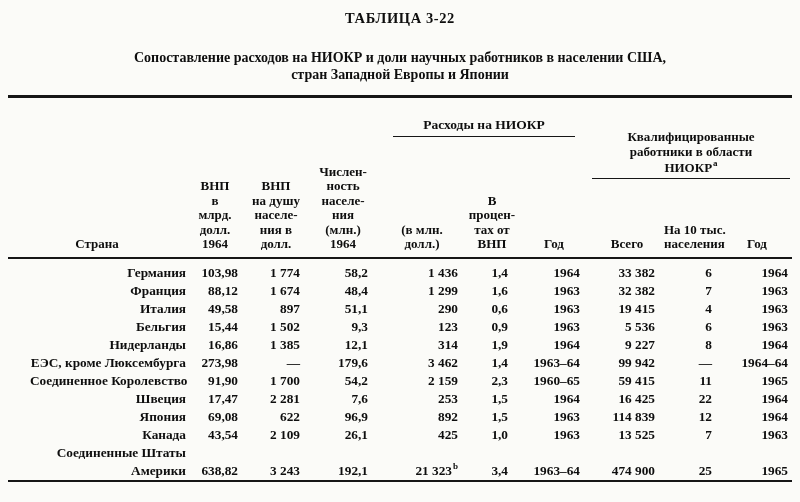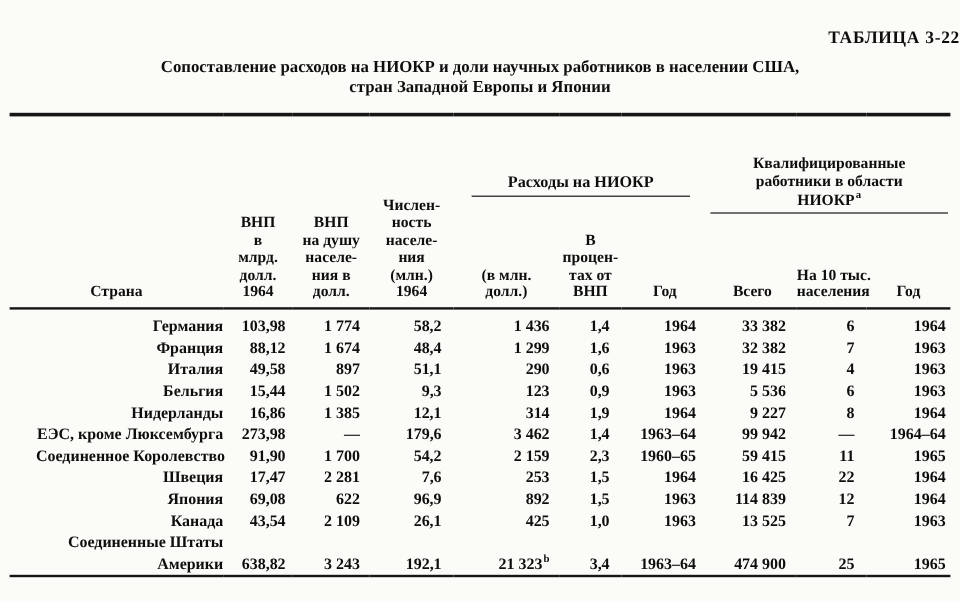--- a/index.html
+++ b/index.html
@@ -3,43 +3,43 @@
 <meta charset="utf-8">
 <style>
   html,body{margin:0;padding:0;}
   body{
     width:800px;height:502px;overflow:hidden;
     background:#fbfbf8;color:#0e0e0e;
     font-family:"Liberation Serif","DejaVu Serif",serif;
     font-weight:600;
   }
   .title{
-    text-align:right;font-size:14.5px;font-weight:700;
-    letter-spacing:.6px;padding-top:24px;
+    text-align:center;font-size:14.5px;font-weight:700;
+    letter-spacing:.6px;padding-top:10px;
   }
   .subtitle{
     text-align:center;font-size:14px;font-weight:700;
-    line-height:17px;margin-top:7px;white-space:pre-line;
+    line-height:17px;margin-top:22px;white-space:pre-line;
   }
   table.data{
     margin:12px 8px 0;width:784px;
     border-collapse:collapse;table-layout:fixed;
     border-top:3px solid #161616;
     border-bottom:2px solid #161616;
   }
   thead th{
     font-size:13px;font-weight:600;vertical-align:bottom;
     text-align:center;white-space:pre-line;line-height:14.5px;
     padding:0 0 5px;overflow:visible;
   }
   th.rule{border-bottom:2.5px solid #161616;}
   tr.grp-row{height:62px;}
   th.grp{vertical-align:top;padding:0;}
   .grp-inner1{
-    margin:32px auto 0;width:86%;padding-bottom:4px;
+    margin:4px auto 0;width:86%;padding-bottom:4px;
     border-bottom:1.5px solid #161616;font-size:13.5px;
     text-align:center;white-space:pre-line;line-height:15.5px;
   }
   .grp-inner2{
     margin:16px auto 0;width:98%;padding-bottom:3px;
     border-bottom:1.5px solid #161616;font-size:13px;
     text-align:center;white-space:pre-line;line-height:15.5px;
   }
   tr.sub-row{height:58px;}
   tbody td{

